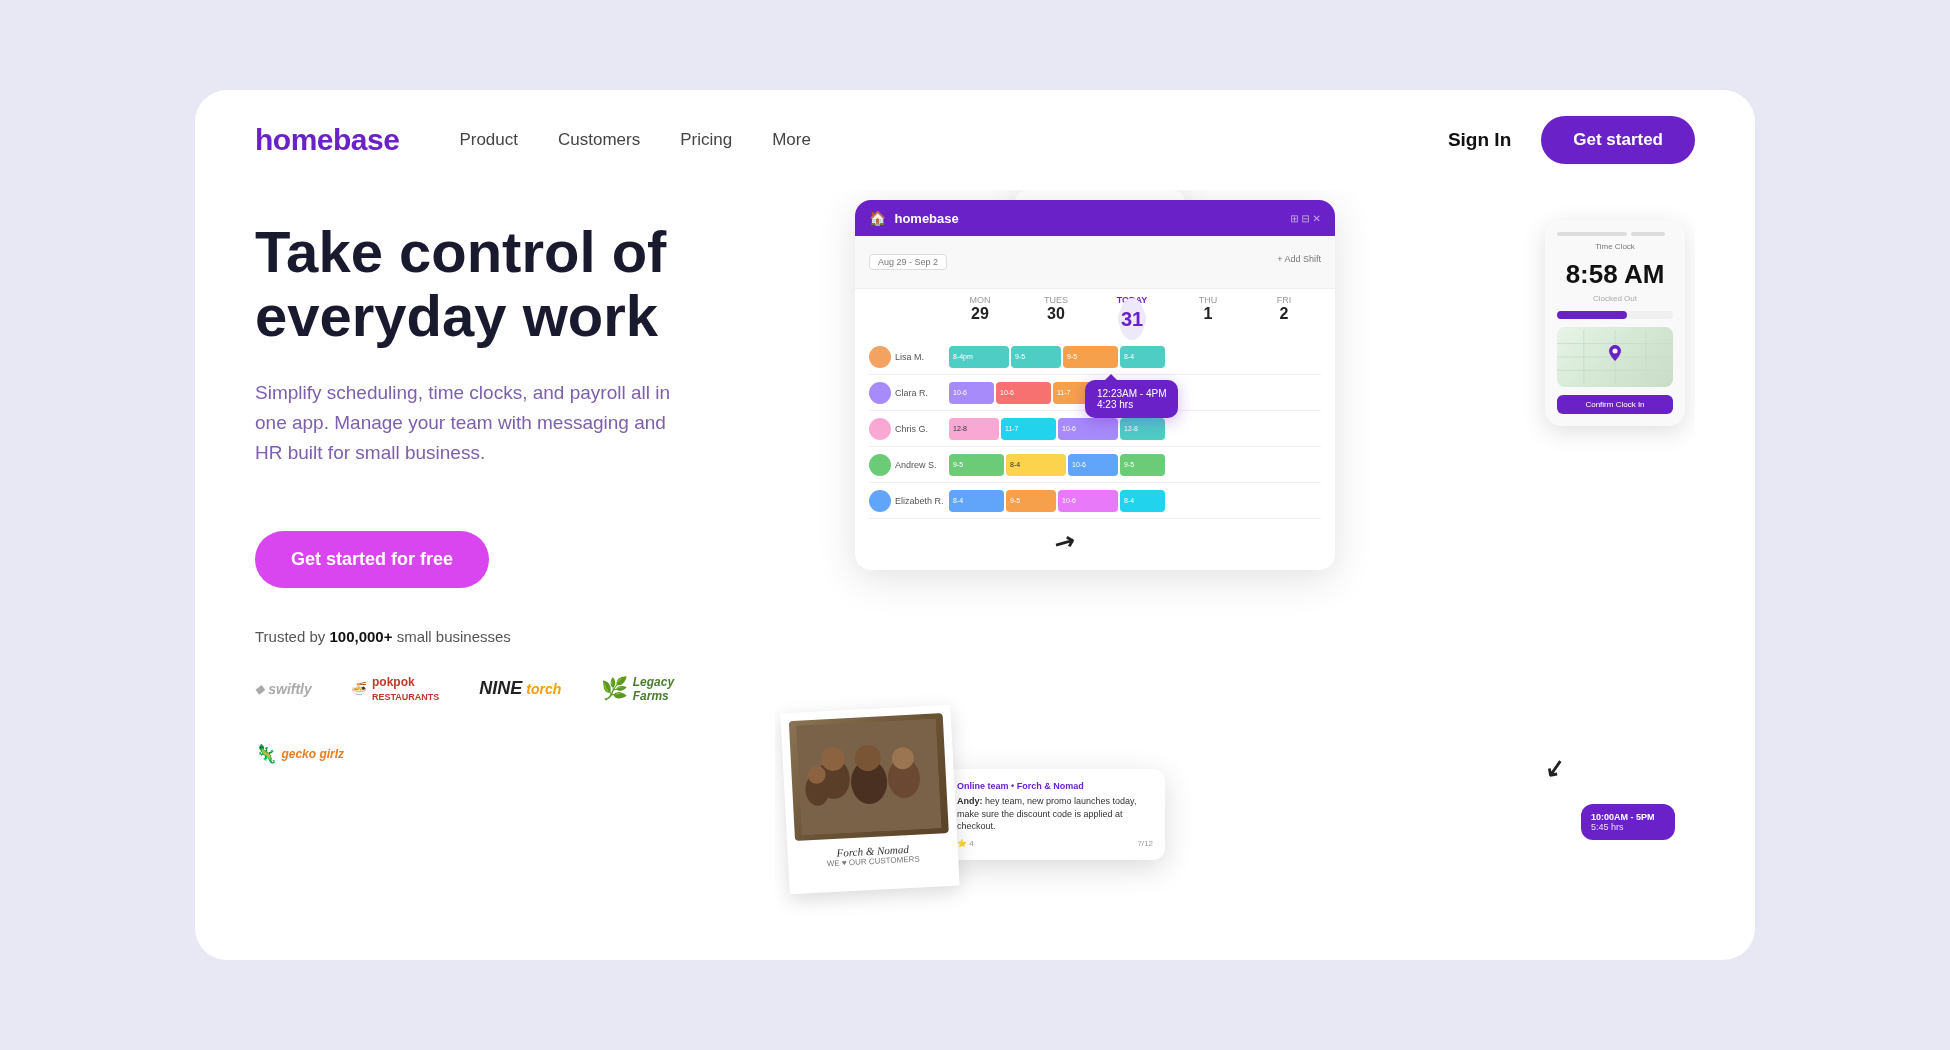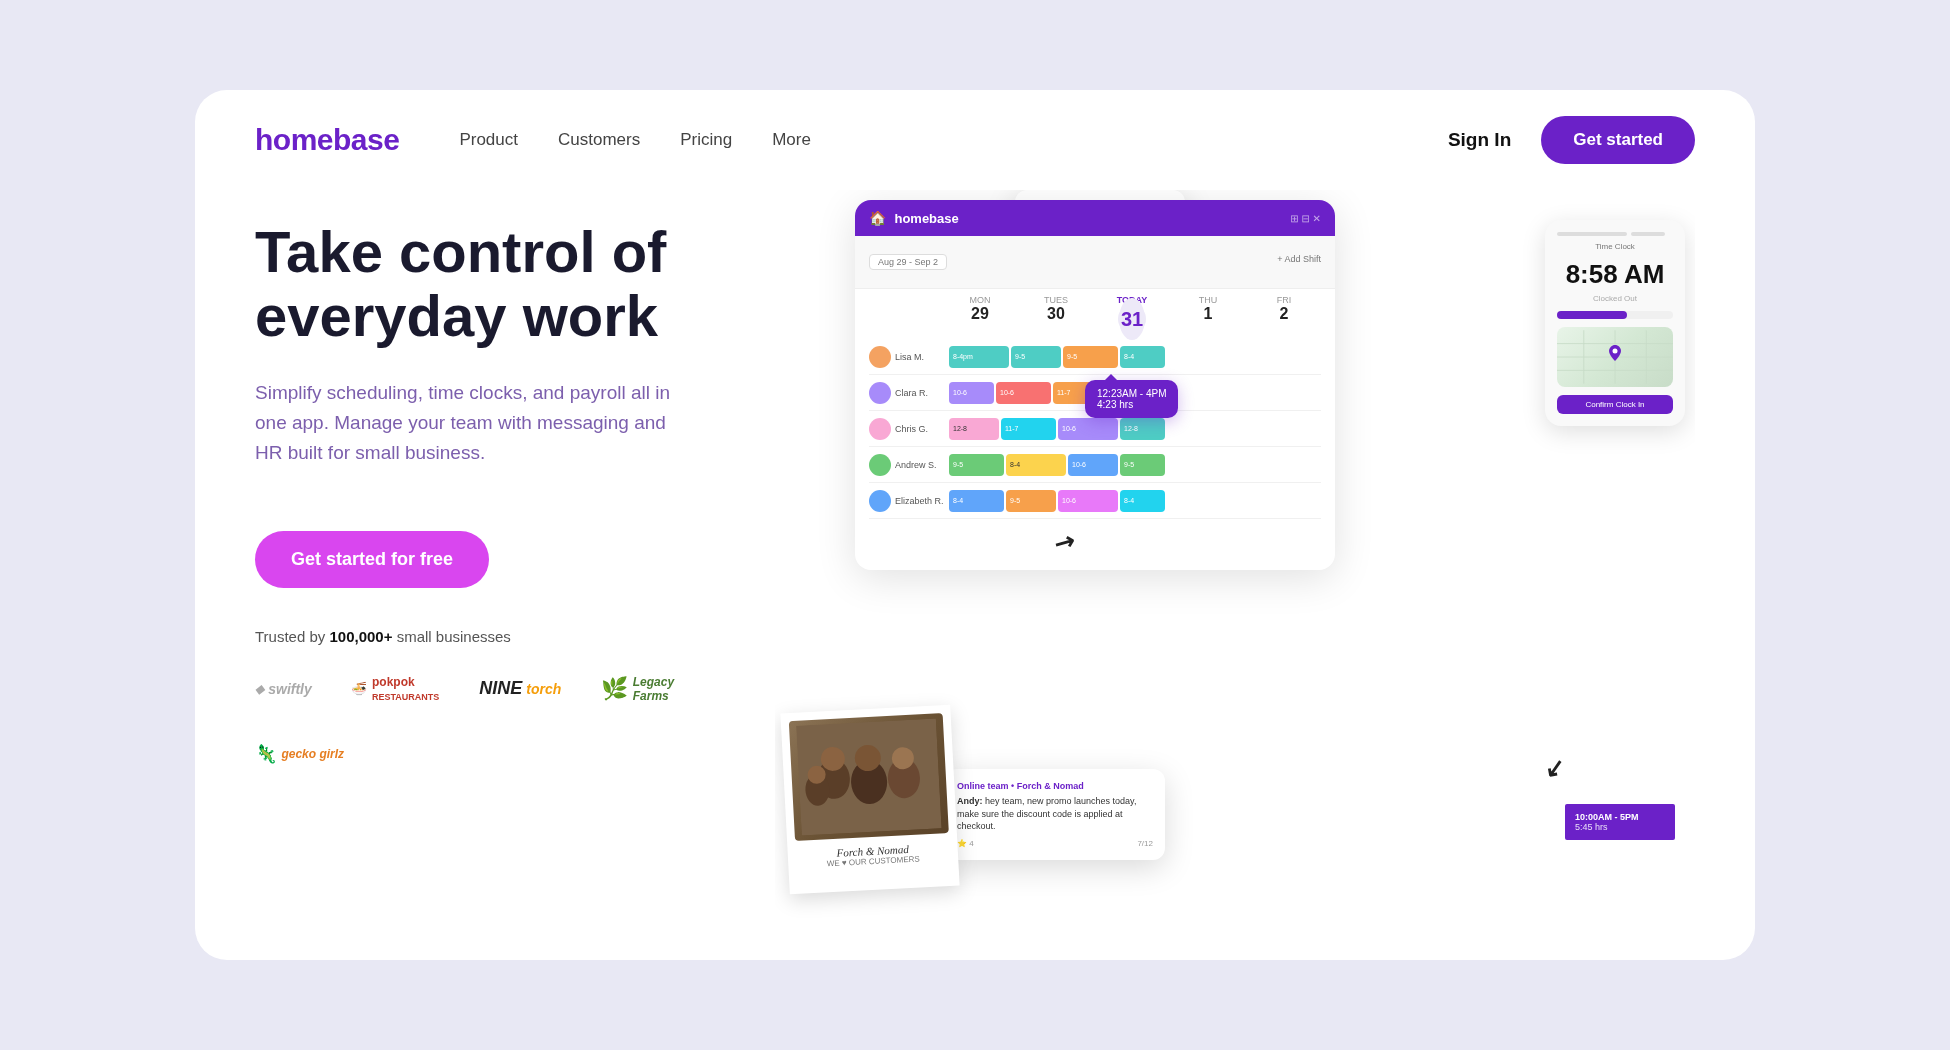--- a/index.html
+++ b/index.html
@@ -407,24 +407,24 @@
       color: #999;
     }
 
     
     .clockout-bubble {
       position: absolute;
       bottom: 80px;
       right: 20px;
       background: #6b21c8;
       color: #fff;
-      border-radius: 2px;
+      border-radius: 12px;
       padding: 8px 10px;
       font-size: 9px;
-      width: 110px;
+      width: 94px;
     }
 
     
     .polaroid {
       position: absolute;
       bottom: 30px;
       left: 10px;
       width: 170px;
       background: #fff;
       padding: 8px 8px 24px;

